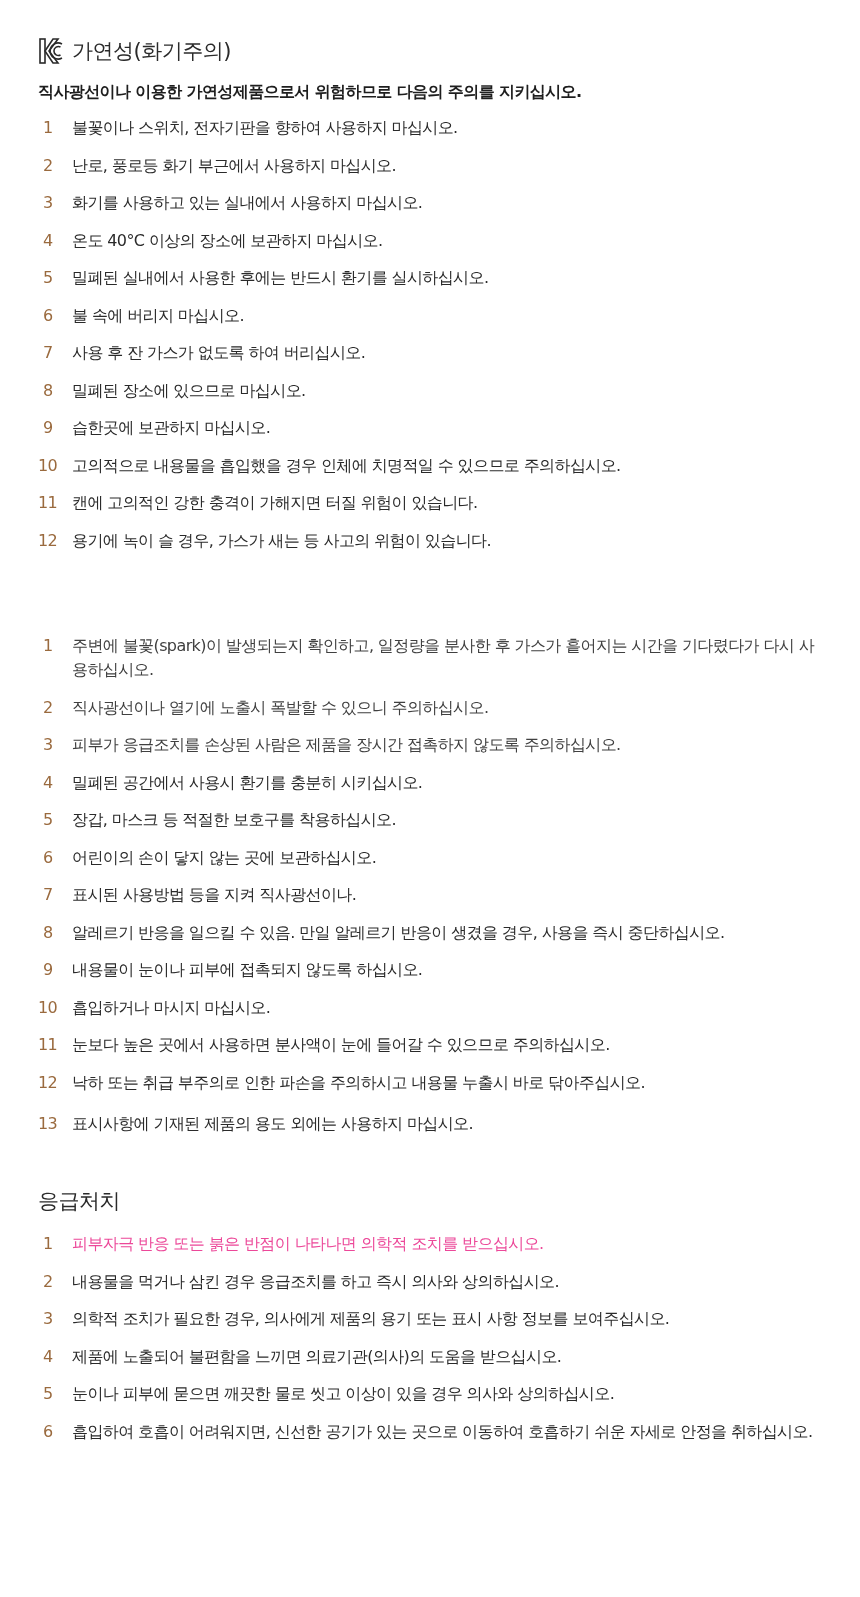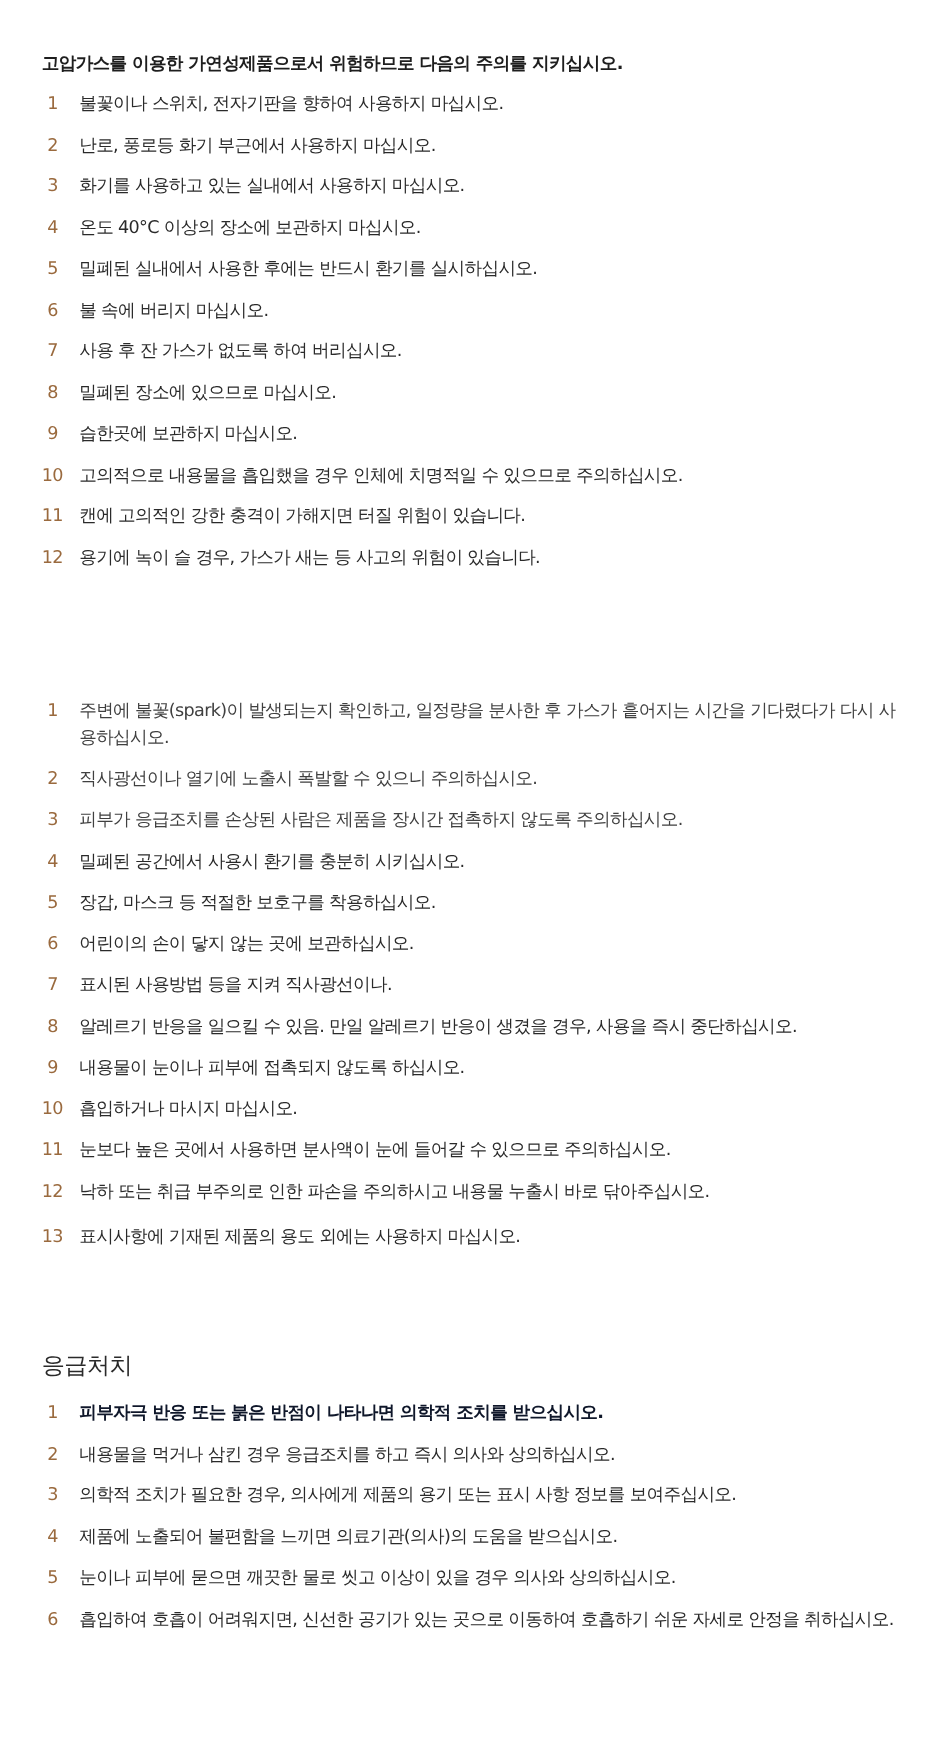--- a/index.html
+++ b/index.html
@@ -75,31 +75,44 @@
     ol.items li .num.two {
       padding-left: 0;
     }
     ol.items li .text {
       flex: 1;
     }
     ol.items li.accent .text {
       color: #404040;
     }
     ol.items li.bold .text {
-      font-weight: bold;
-      color: #0f172a;
+      font-weight: normal;
+      color: #ec4899;
     }
   </style>
 </head>
 <body>
 
 <div class="page">
 
   <div class="section" style="top:34px;">
-    <div class="intro">고압가스를 이용한 가연성제품으로서 위험하므로 다음의 주의를 지키십시오.</div>
+    <div class="title-row">
+      <span class="kc-icon">
+        <svg width="26" height="28" viewBox="0 0 26 28">
+          <g fill="none" stroke="#2a2a2a" stroke-width="1.6">
+            <rect x="2" y="2" width="5" height="24"></rect>
+            <path d="M7 14 L15 2 L20 2 L11 14 L20 26 L15 26 Z"></path>
+            <path d="M24 7 A8 8 0 1 0 24 21"></path>
+            <path d="M22.5 10 A4.5 4.5 0 1 0 22.5 18"></path>
+          </g>
+        </svg>
+      </span>
+      <span class="section-title">가연성(화기주의)</span>
+    </div>
+    <div class="intro">직사광선이나 이용한 가연성제품으로서 위험하므로 다음의 주의를 지키십시오.</div>
     <ol class="items" id="list-flammability" style="margin-top:10px;">
         <li>
           <span class="num">1</span>
           <span class="text">불꽃이나 스위치, 전자기판을 향하여 사용하지 마십시오.</span>
         </li>
         <li style="margin-top: 13.5px;">
           <span class="num">2</span>
           <span class="text">난로, 풍로등 화기 부근에서 사용하지 마십시오.</span>
         </li>
         <li style="margin-top: 13.5px;">
@@ -195,21 +208,21 @@
           <span class="num two">12</span>
           <span class="text">낙하 또는 취급 부주의로 인한 파손을 주의하시고 내용물 누출시 바로 닦아주십시오.</span>
         </li>
         <li style="margin-top: 17px;">
           <span class="num two">13</span>
           <span class="text">표시사항에 기재된 제품의 용도 외에는 사용하지 마십시오.</span>
         </li>
       </ol>
   </div>
 
-  <div class="section" style="top:1224px;">
+  <div class="section" style="top:1184px;">
     <div class="title-row">
       <span class="section-title">응급처치</span>
     </div>
     <ol class="items" id="list-first-aid" style="margin-top:14px;">
         <li class="bold">
           <span class="num">1</span>
           <span class="text">피부자극 반응 또는 붉은 반점이 나타나면 의학적 조치를 받으십시오.</span>
         </li>
         <li style="margin-top: 13.5px;">
           <span class="num">2</span>

